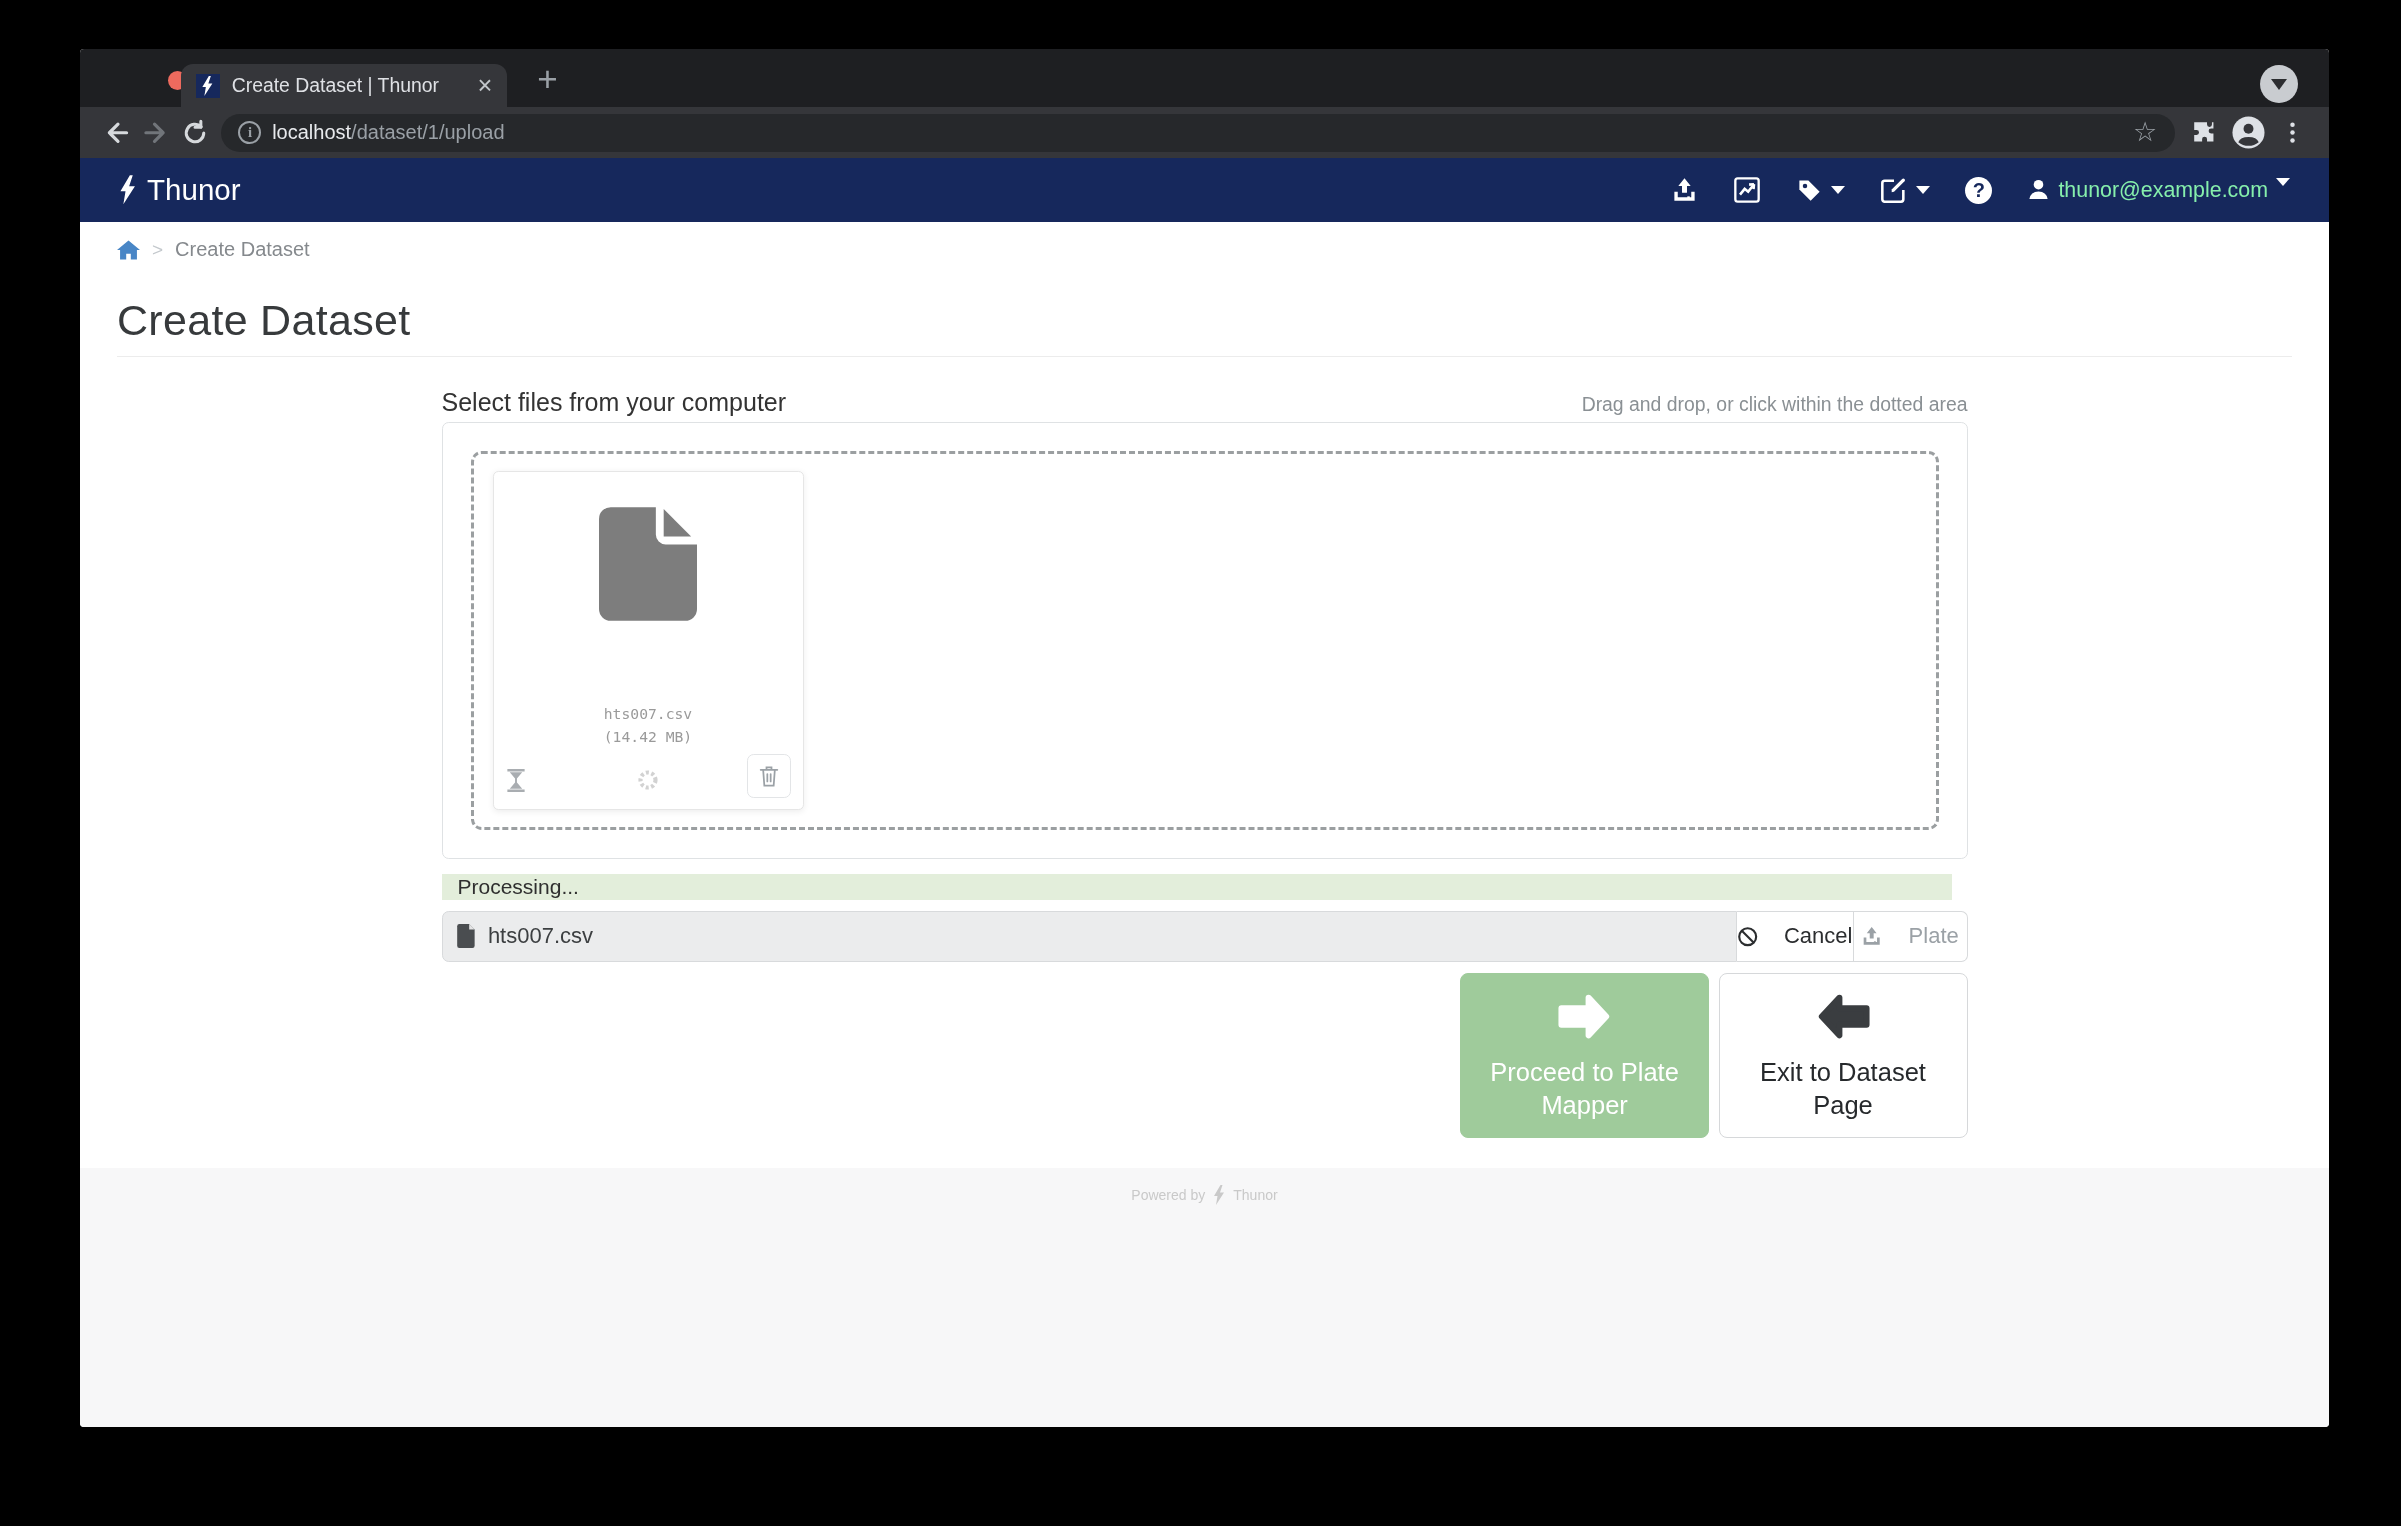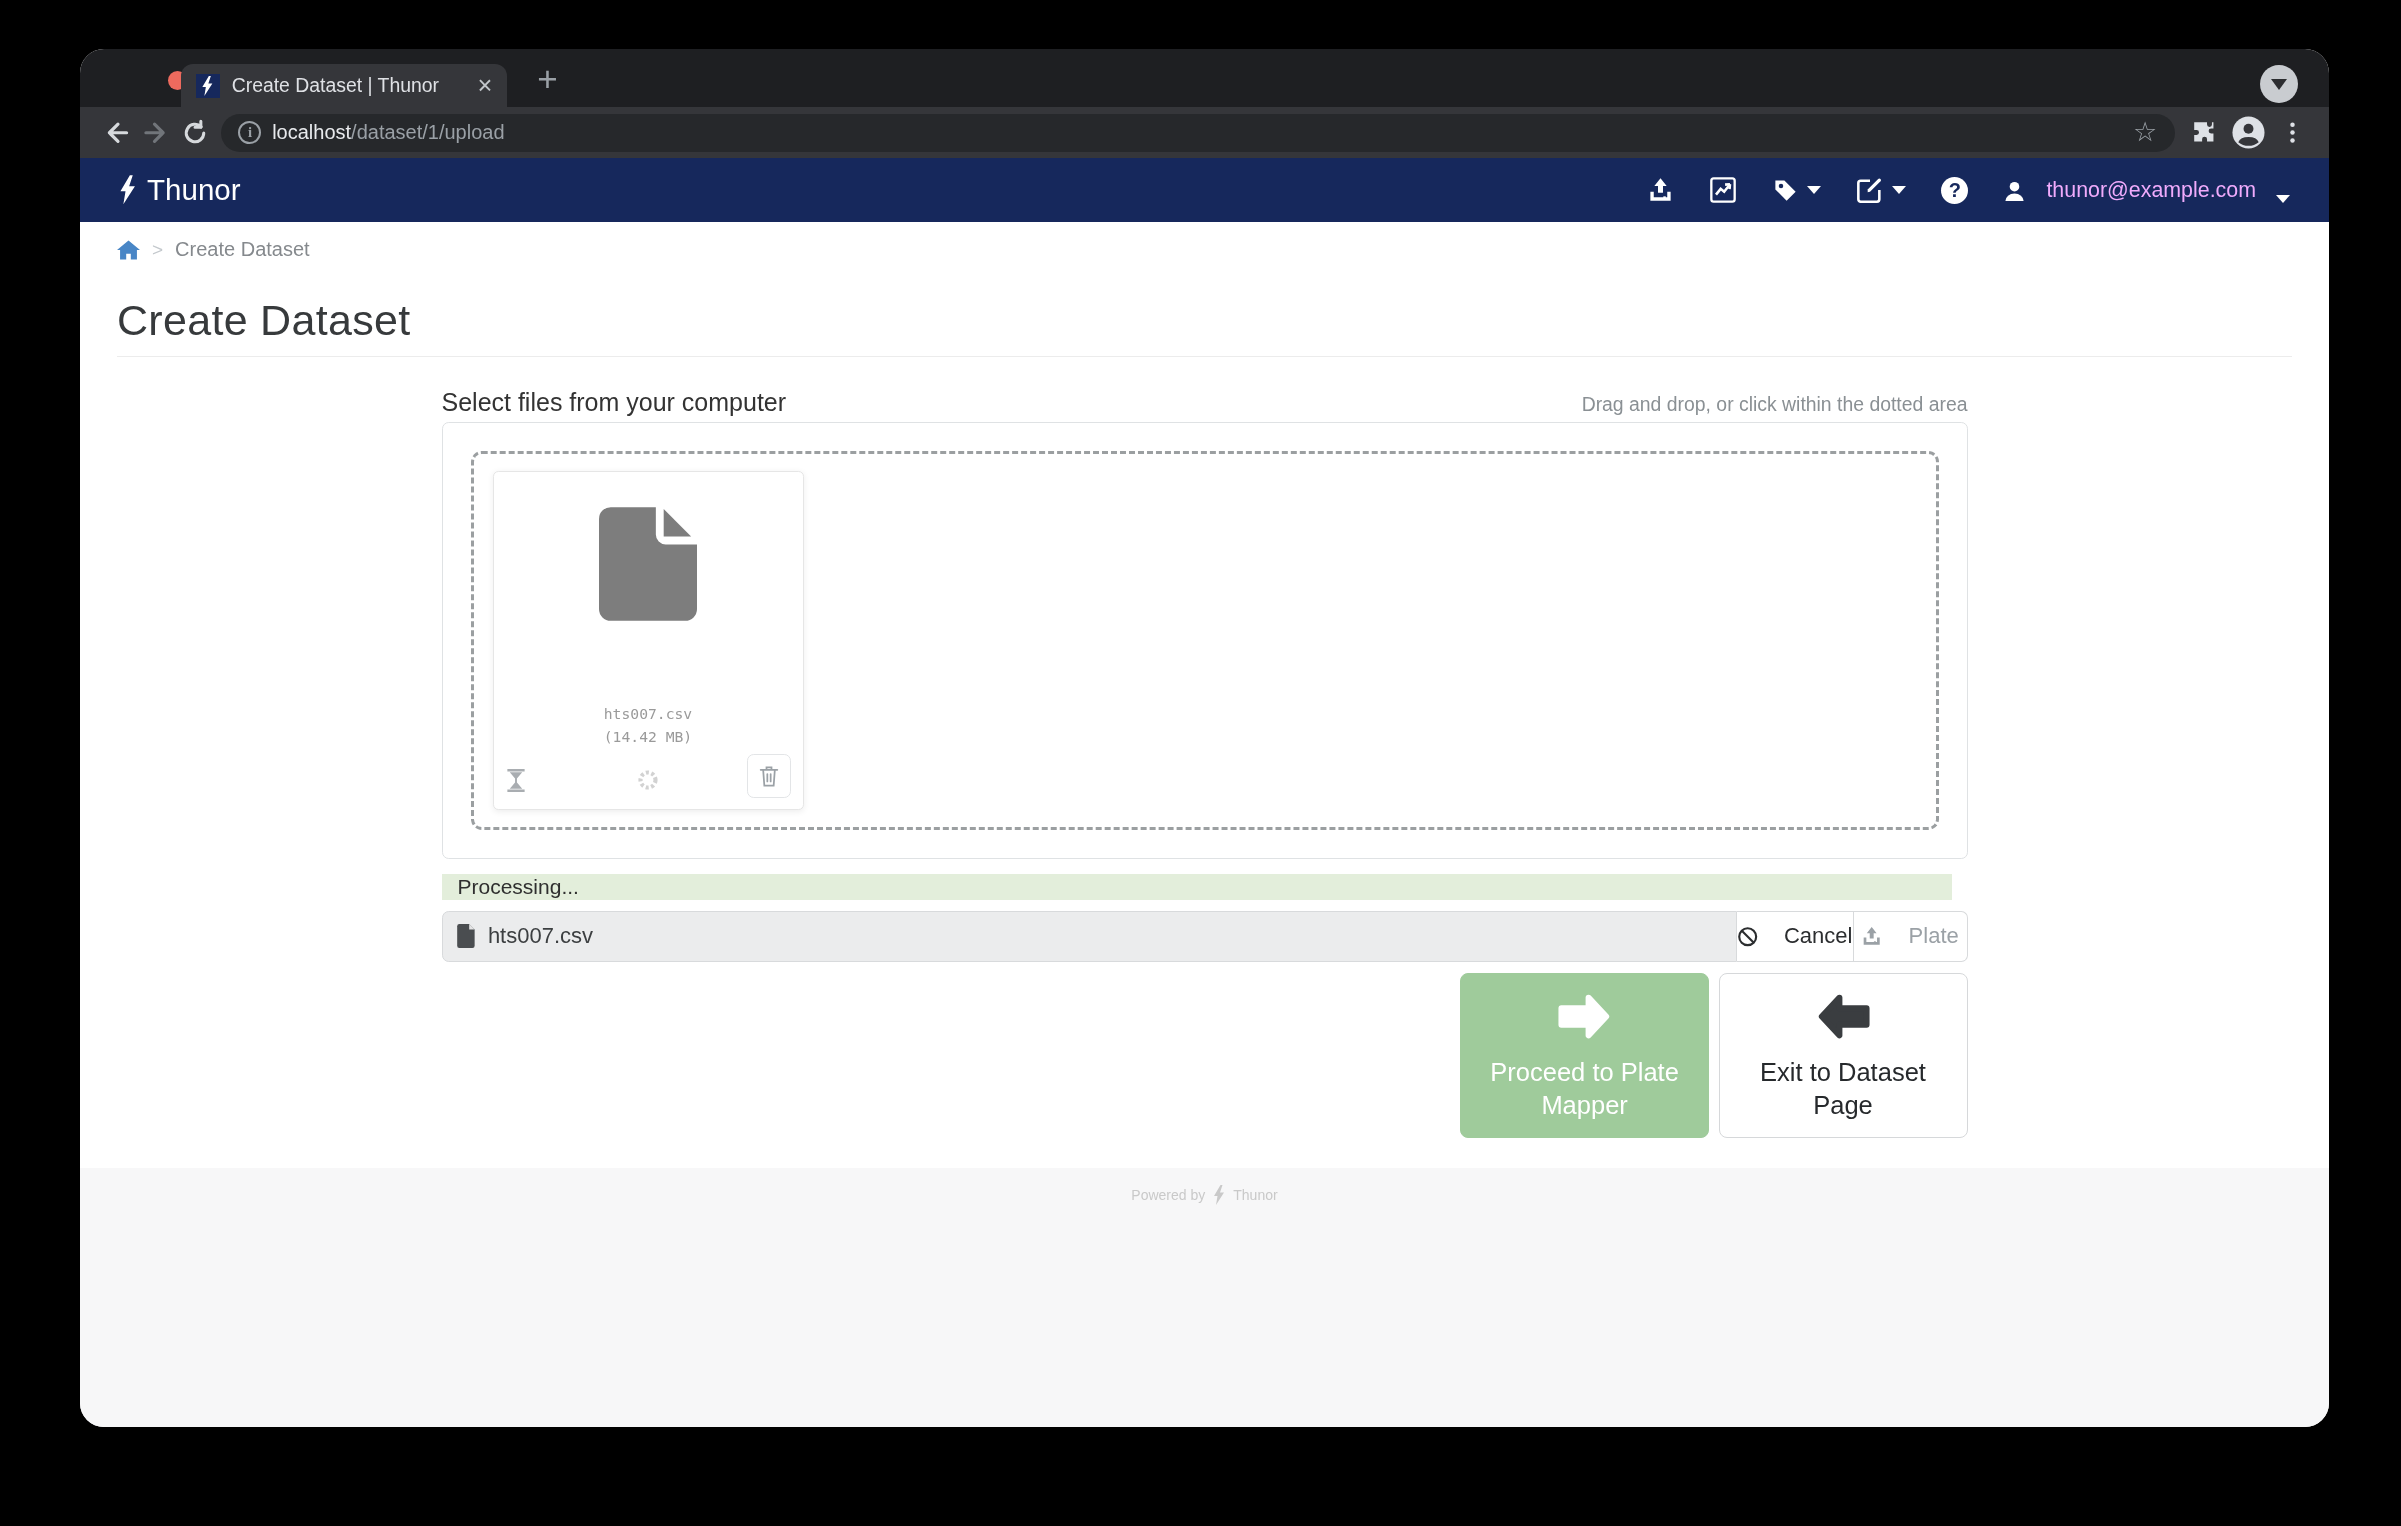--- a/index.html
+++ b/index.html
@@ -1,20 +1,20 @@
 <!DOCTYPE html>
 <html style="font-size:10.7px"><head>
 <meta charset="utf-8">
 <style>
   * { margin:0; padding:0; box-sizing:border-box; }
   html,body { background:#000; }
   body { font-family:"Liberation Sans","DejaVu Sans",sans-serif; width:2401px; height:1526px; position:relative; overflow:hidden; }
 
   .window { position:absolute; left:80px; top:49px; width:2249px; height:1378px;
-            border-radius:24px; overflow:hidden; display:flex; flex-direction:column; background:#fff; }
+            border-radius:4px; overflow:hidden; display:flex; flex-direction:column; background:#fff; }
 
   
   .tabstrip { height:58px; background:#1e1f22; position:relative; flex:0 0 auto; }
   .traffic { position:absolute; left:88px; top:22px; display:flex; gap:8.7px; }
   .light { width:19px; height:19px; border-radius:50%; }
   .light.red { background:#ed6a5e; } .light.yellow { background:#f5bf4f; } .light.green { background:#61c554; }
 
   .tab { position:absolute; left:101px; top:15.4px; width:326px; height:43px; background:#35363a;
          border-radius:12px 12px 0 0; display:flex; align-items:center; padding:0 14.7px; gap:12px; }
   .favicon { width:24px; height:24px; background:#16285c; display:flex; align-items:center; justify-content:center; flex:0 0 auto; }
@@ -40,21 +40,21 @@
   .avatar-wrap { width:35px; height:35px; }
 
   
   .navbar { height:64px; background:#16285c; display:flex; align-items:center; padding:0 39px; flex:0 0 auto; }
   .brand { display:flex; align-items:center; gap:10.7px; color:#fff; font-size:29.5px; font-weight:500; }
   .nav-right { margin-left:auto; display:flex; align-items:center; gap:35px; }
   .nav-ic { display:flex; align-items:center; gap:8px; }
   .caret { width:0; height:0; border-left:7.4px solid transparent; border-right:7.4px solid transparent; border-top:8.7px solid #fff; }
   .help-badge { width:27px; height:27px; border-radius:50%; background:#fff; color:#16285c; font-size:20px; font-weight:bold;
                 display:flex; align-items:center; justify-content:center; }
-  .user { display:flex; align-items:flex-end; gap:20px; color:#f0abfc; font-size:21.4px; }
+  .user { display:flex; align-items:flex-start; gap:8px; color:#86efac; font-size:21.4px; }
 
   
   .main { flex:1; background:#fff; overflow:hidden; }
   .breadcrumb { margin:16px 37px 0; display:flex; align-items:center; gap:12px; font-size:20px; color:#85898d; }
   .crumb-sep { color:#c3c8cc; font-size:19px; }
   h1.page-title { margin:35px 37px 10.7px; font-size:43px; font-weight:400; color:#373a3c; letter-spacing:0.3px; }
   .rule { border:0; border-top:1.3px solid #ececec; margin:0 37px; }
 
   .upload-wrap { width:1526px; margin:31px auto 0; }
   .upload-head { display:flex; align-items:baseline; justify-content:space-between; margin-bottom:5px; }

